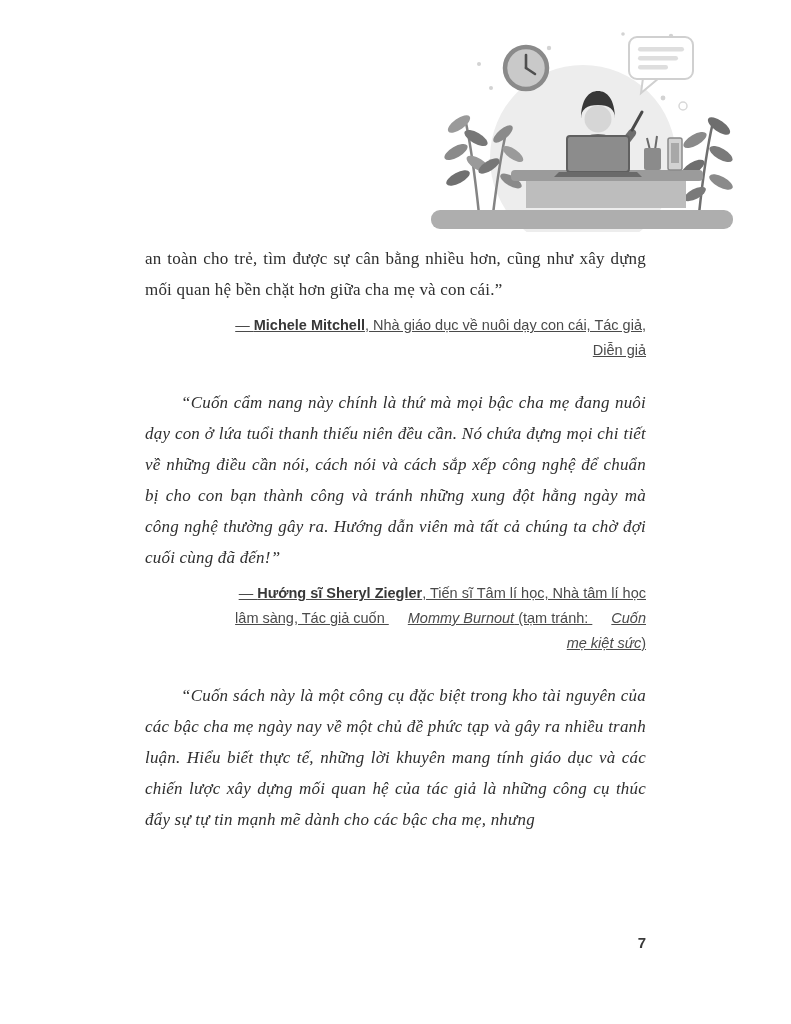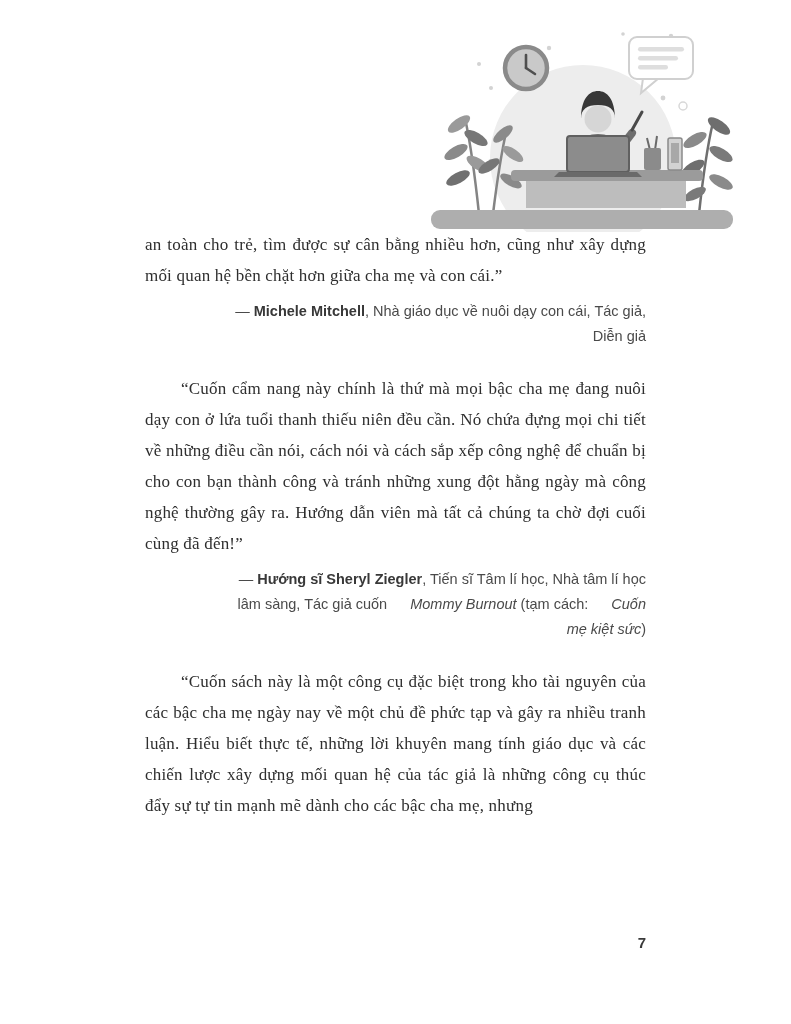--- a/index.html
+++ b/index.html
@@ -18,41 +18,42 @@
     top: 26px;
     right: 58px;
     width: 302px;
     height: 206px;
   }
 
   
   .content {
     position: absolute;
     left: 145px;
-    top: 229px;
+    top: 243px;
     width: 501px;
   }
   .para {
     margin: 0;
     font-size: 17px;
     line-height: 31px;
     text-align: justify;
     color: #2e2e2e;
     letter-spacing: 0.2px;
   }
-  .para.indent { text-indent: 36px; }
+  .para.indent { text-indent: 36px; font-style: italic; }
 
   .attribution {
     margin: 8px 0 24px 0;
     padding-left: 90px;
     font-family: "Liberation Sans", sans-serif;
     font-size: 14.5px;
     line-height: 25px;
     text-align: right;
     color: #4a4a4a;
+    text-decoration: underline;
   }
   .attribution .attr-name { font-weight: bold; color: #383838; }
   .attribution .book-title { font-style: italic; margin-left: 19px; }
 
   .page-number {
     position: absolute;
     left: 600px;
     top: 934px;
     width: 46px;
     text-align: right;
@@ -159,21 +160,21 @@
 
     <p class="para">an toàn cho trẻ, tìm được sự cân bằng nhiều hơn, cũng như xây dựng mối quan hệ bền chặt hơn giữa cha mẹ và con cái.”</p>
 
     <p class="attribution">
       <span>— </span><span class="attr-name">Michele Mitchell</span><span>, Nhà giáo dục về nuôi dạy con cái, Tác giả, Diễn giả</span>
     </p>
 
     <p class="para indent">“Cuốn cẩm nang này chính là thứ mà mọi bậc cha mẹ đang nuôi dạy con ở lứa tuổi thanh thiếu niên đều cần. Nó chứa đựng mọi chi tiết về những điều cần nói, cách nói và cách sắp xếp công nghệ để chuẩn bị cho con bạn thành công và tránh những xung đột hằng ngày mà công nghệ thường gây ra. Hướng dẫn viên mà tất cả chúng ta chờ đợi cuối cùng đã đến!”</p>
 
     <p class="attribution">
-      <span>— </span><span class="attr-name">Hướng sĩ Sheryl Ziegler</span><span>, Tiến sĩ Tâm lí học, Nhà tâm lí học lâm sàng, Tác giả cuốn </span><span class="book-title">Mommy Burnout</span><span> (tạm cách: </span><span class="book-title">Cuốn mẹ kiệt sức</span><span>)</span>
+      <span>— </span><span class="attr-name">Hướng sĩ Sheryl Ziegler</span><span>, Tiến sĩ Tâm lí học, Nhà tâm lí học lâm sàng, Tác giả cuốn </span><span class="book-title">Mommy Burnout</span><span> (tạm tránh: </span><span class="book-title">Cuốn mẹ kiệt sức</span><span>)</span>
     </p>
 
     <p class="para indent">“Cuốn sách này là một công cụ đặc biệt trong kho tài nguyên của các bậc cha mẹ ngày nay về một chủ đề phức tạp và gây ra nhiều tranh luận. Hiểu biết thực tế, những lời khuyên mang tính giáo dục và các chiến lược xây dựng mối quan hệ của tác giả là những công cụ thúc đẩy sự tự tin mạnh mẽ dành cho các bậc cha mẹ, nhưng</p>
 
   </div>
 
   <div class="page-number">7</div>
 
 </div>
 

